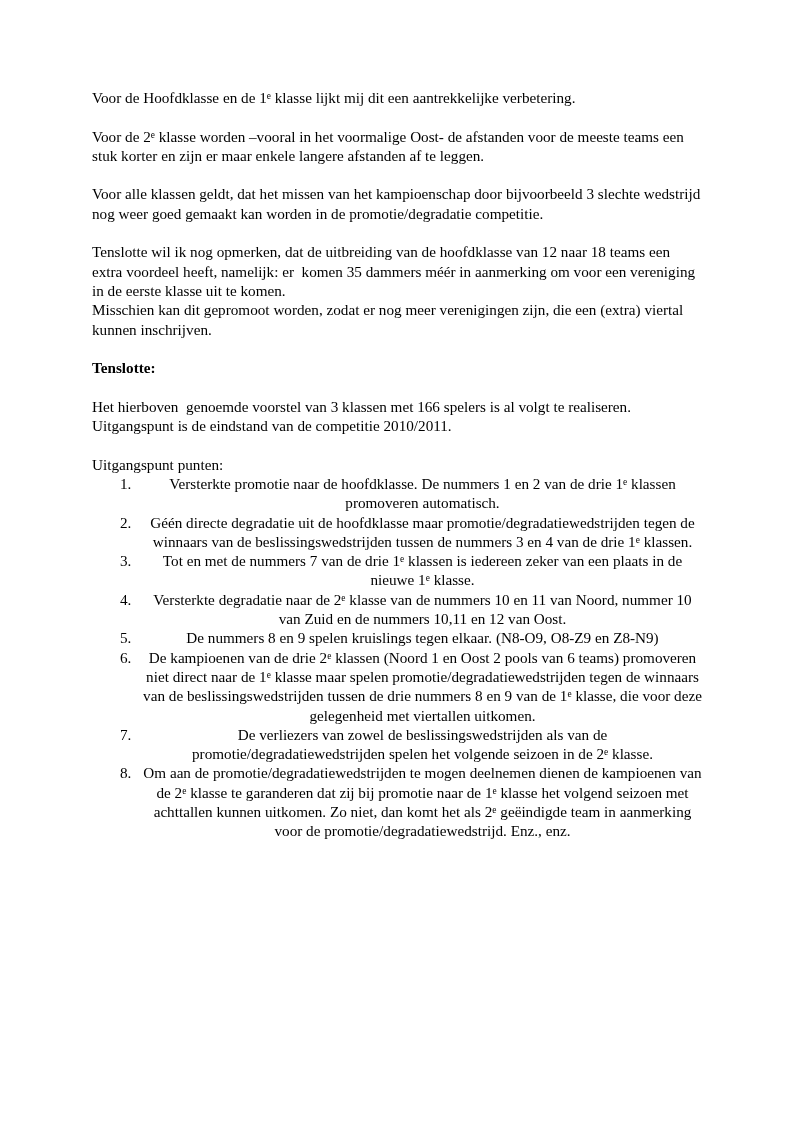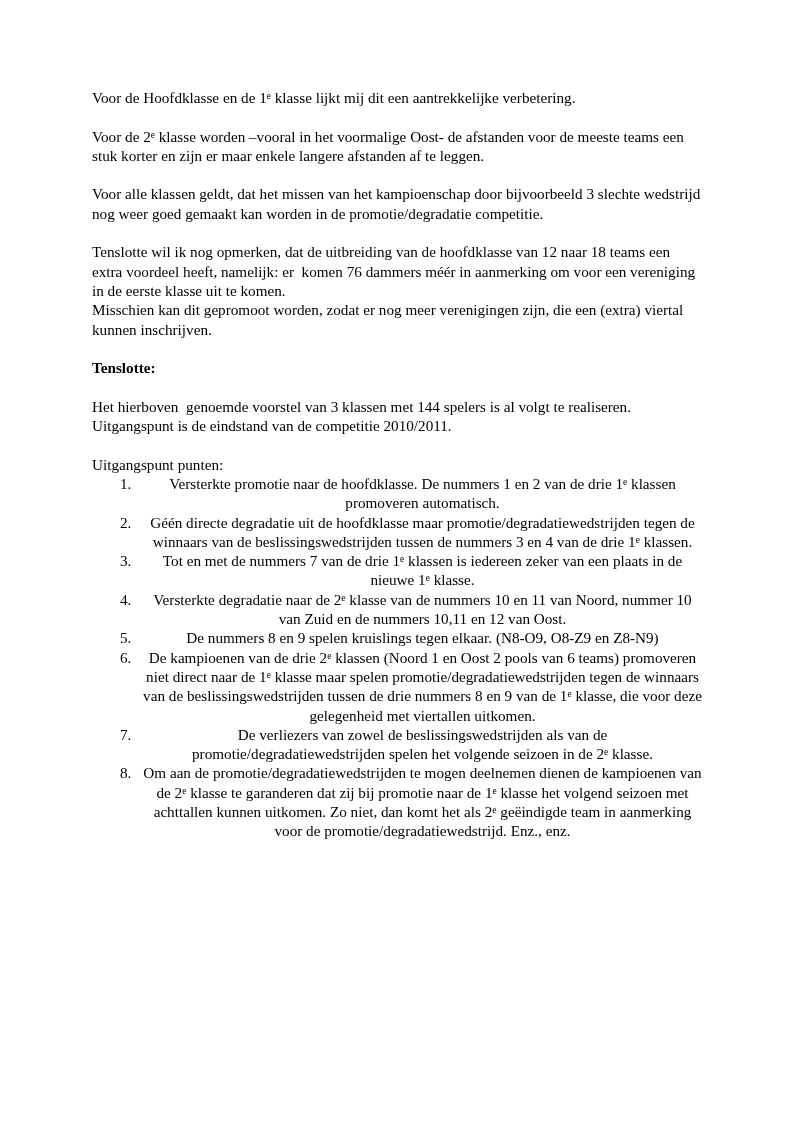--- a/index.html
+++ b/index.html
@@ -85,28 +85,28 @@
 
     <p class="para">Voor de Hoofdklasse en de 1<sup>e</sup> klasse lijkt mij dit een aantrekkelijke verbetering.</p>
     <div class="gap">&nbsp;</div>
 
     <p class="para">Voor de 2<sup>e</sup> klasse worden –vooral in het voormalige Oost- de afstanden voor de meeste teams een stuk korter en zijn er maar enkele langere afstanden af te leggen.</p>
     <div class="gap">&nbsp;</div>
 
     <p class="para">Voor alle klassen geldt, dat het missen van het kampioenschap door bijvoorbeeld 3 slechte wedstrijd nog weer goed gemaakt kan worden in de promotie/degradatie competitie.</p>
     <div class="gap">&nbsp;</div>
 
-    <p class="para">Tenslotte wil ik nog opmerken, dat de uitbreiding van de hoofdklasse van 12 naar 18 teams een extra voordeel heeft, namelijk: er  komen 76 dammers méér in aanmerking om voor een vereniging in de eerste klasse uit te komen.</p>
+    <p class="para">Tenslotte wil ik nog opmerken, dat de uitbreiding van de hoofdklasse van 12 naar 18 teams een extra voordeel heeft, namelijk: er  komen 35 dammers méér in aanmerking om voor een vereniging in de eerste klasse uit te komen.</p>
     <p class="para">Misschien kan dit gepromoot worden, zodat er nog meer verenigingen zijn, die een (extra) viertal kunnen inschrijven.</p>
     <div class="gap">&nbsp;</div>
 
     <p class="para bold">Tenslotte:</p>
     <div class="gap">&nbsp;</div>
 
-    <p class="para">Het hierboven  genoemde voorstel van 3 klassen met 144 spelers is al volgt te realiseren. Uitgangspunt is de eindstand van de competitie 2010/2011.</p>
+    <p class="para">Het hierboven  genoemde voorstel van 3 klassen met 166 spelers is al volgt te realiseren. Uitgangspunt is de eindstand van de competitie 2010/2011.</p>
     <div class="gap">&nbsp;</div>
 
     <p class="para">Uitgangspunt punten:</p>
 
     <ol class="points">
         <li>Versterkte promotie naar de hoofdklasse. De nummers 1 en 2 van de drie 1<sup>e</sup> klassen promoveren automatisch.</li>
         <li>Géén directe degradatie uit de hoofdklasse maar promotie/degradatiewedstrijden tegen de winnaars van de beslissingswedstrijden tussen de nummers 3 en 4 van de drie 1<sup>e</sup> klassen.</li>
         <li>Tot en met de nummers 7 van de drie 1<sup>e</sup> klassen is iedereen zeker van een plaats in de nieuwe 1<sup>e</sup> klasse.</li>
         <li>Versterkte degradatie naar de 2<sup>e</sup> klasse van de nummers 10 en 11 van Noord, nummer 10 van Zuid en de nummers 10,11 en 12 van Oost.</li>
         <li>De nummers 8 en 9 spelen kruislings tegen elkaar. (N8-O9, O8-Z9 en Z8-N9)</li>

